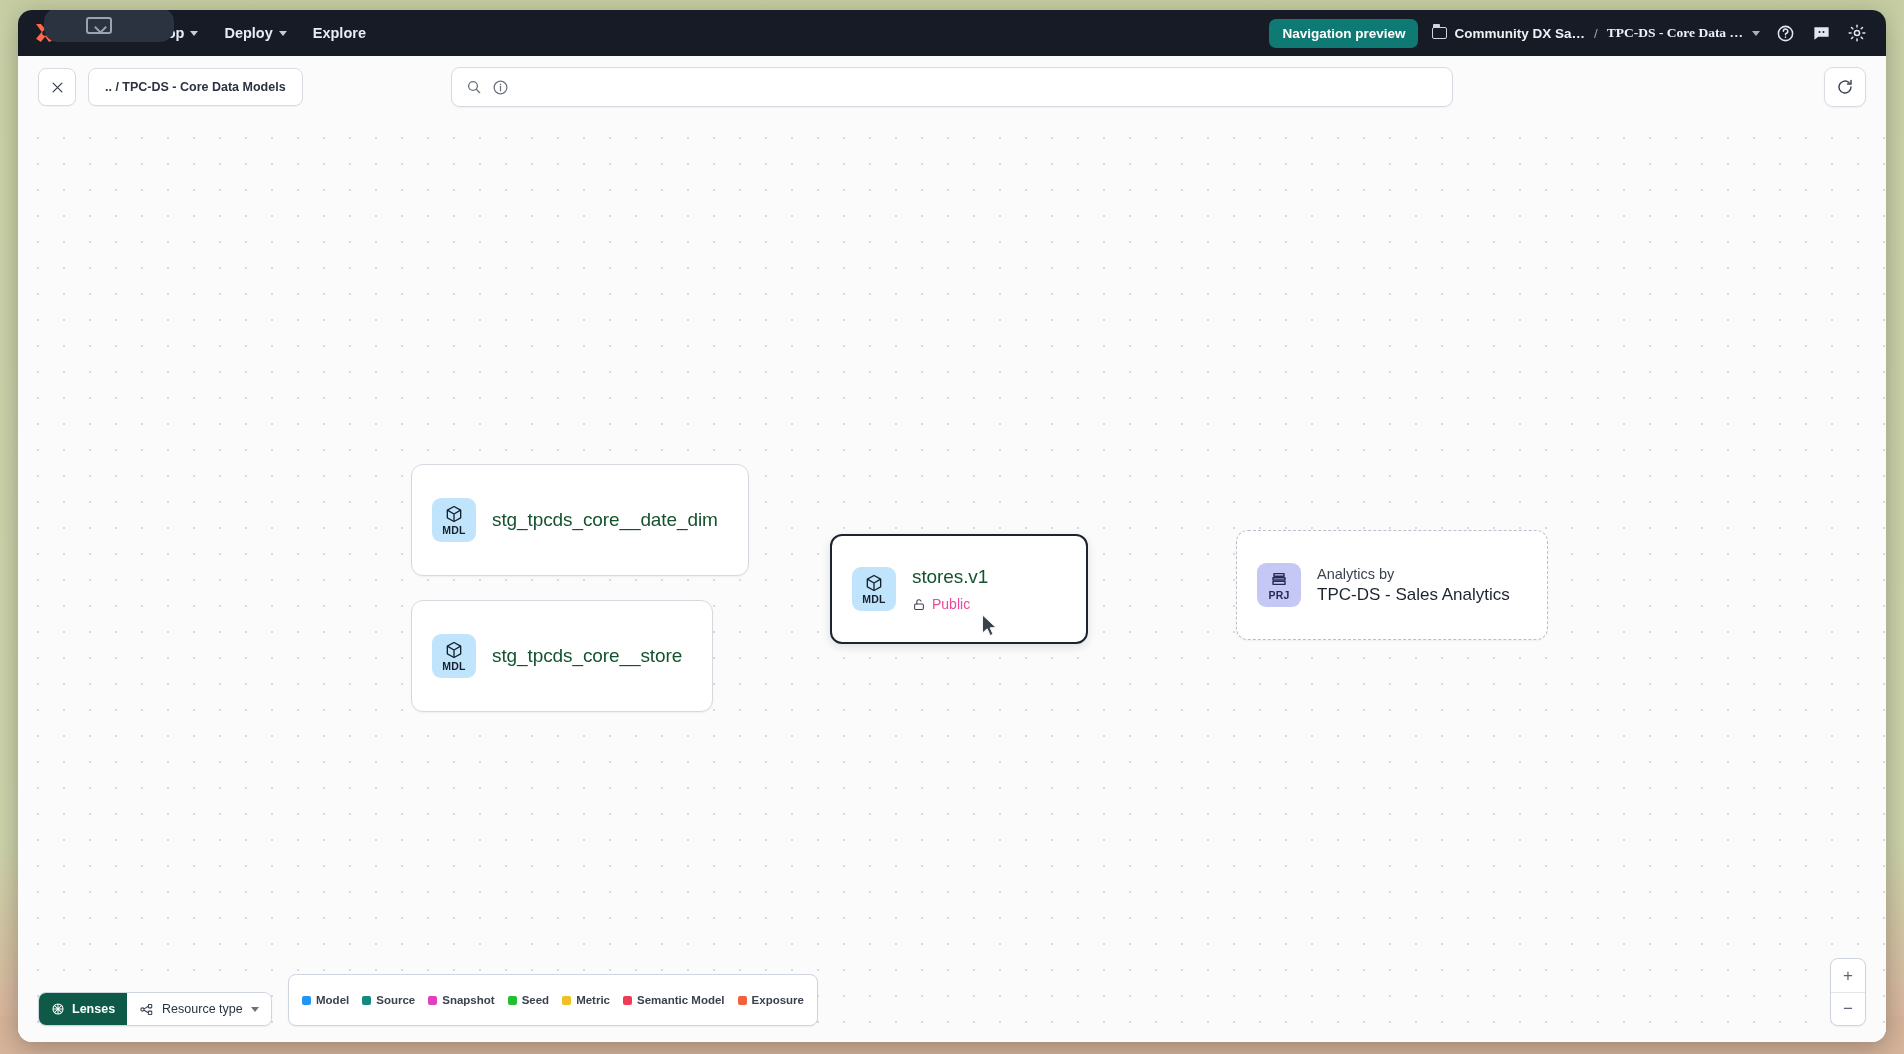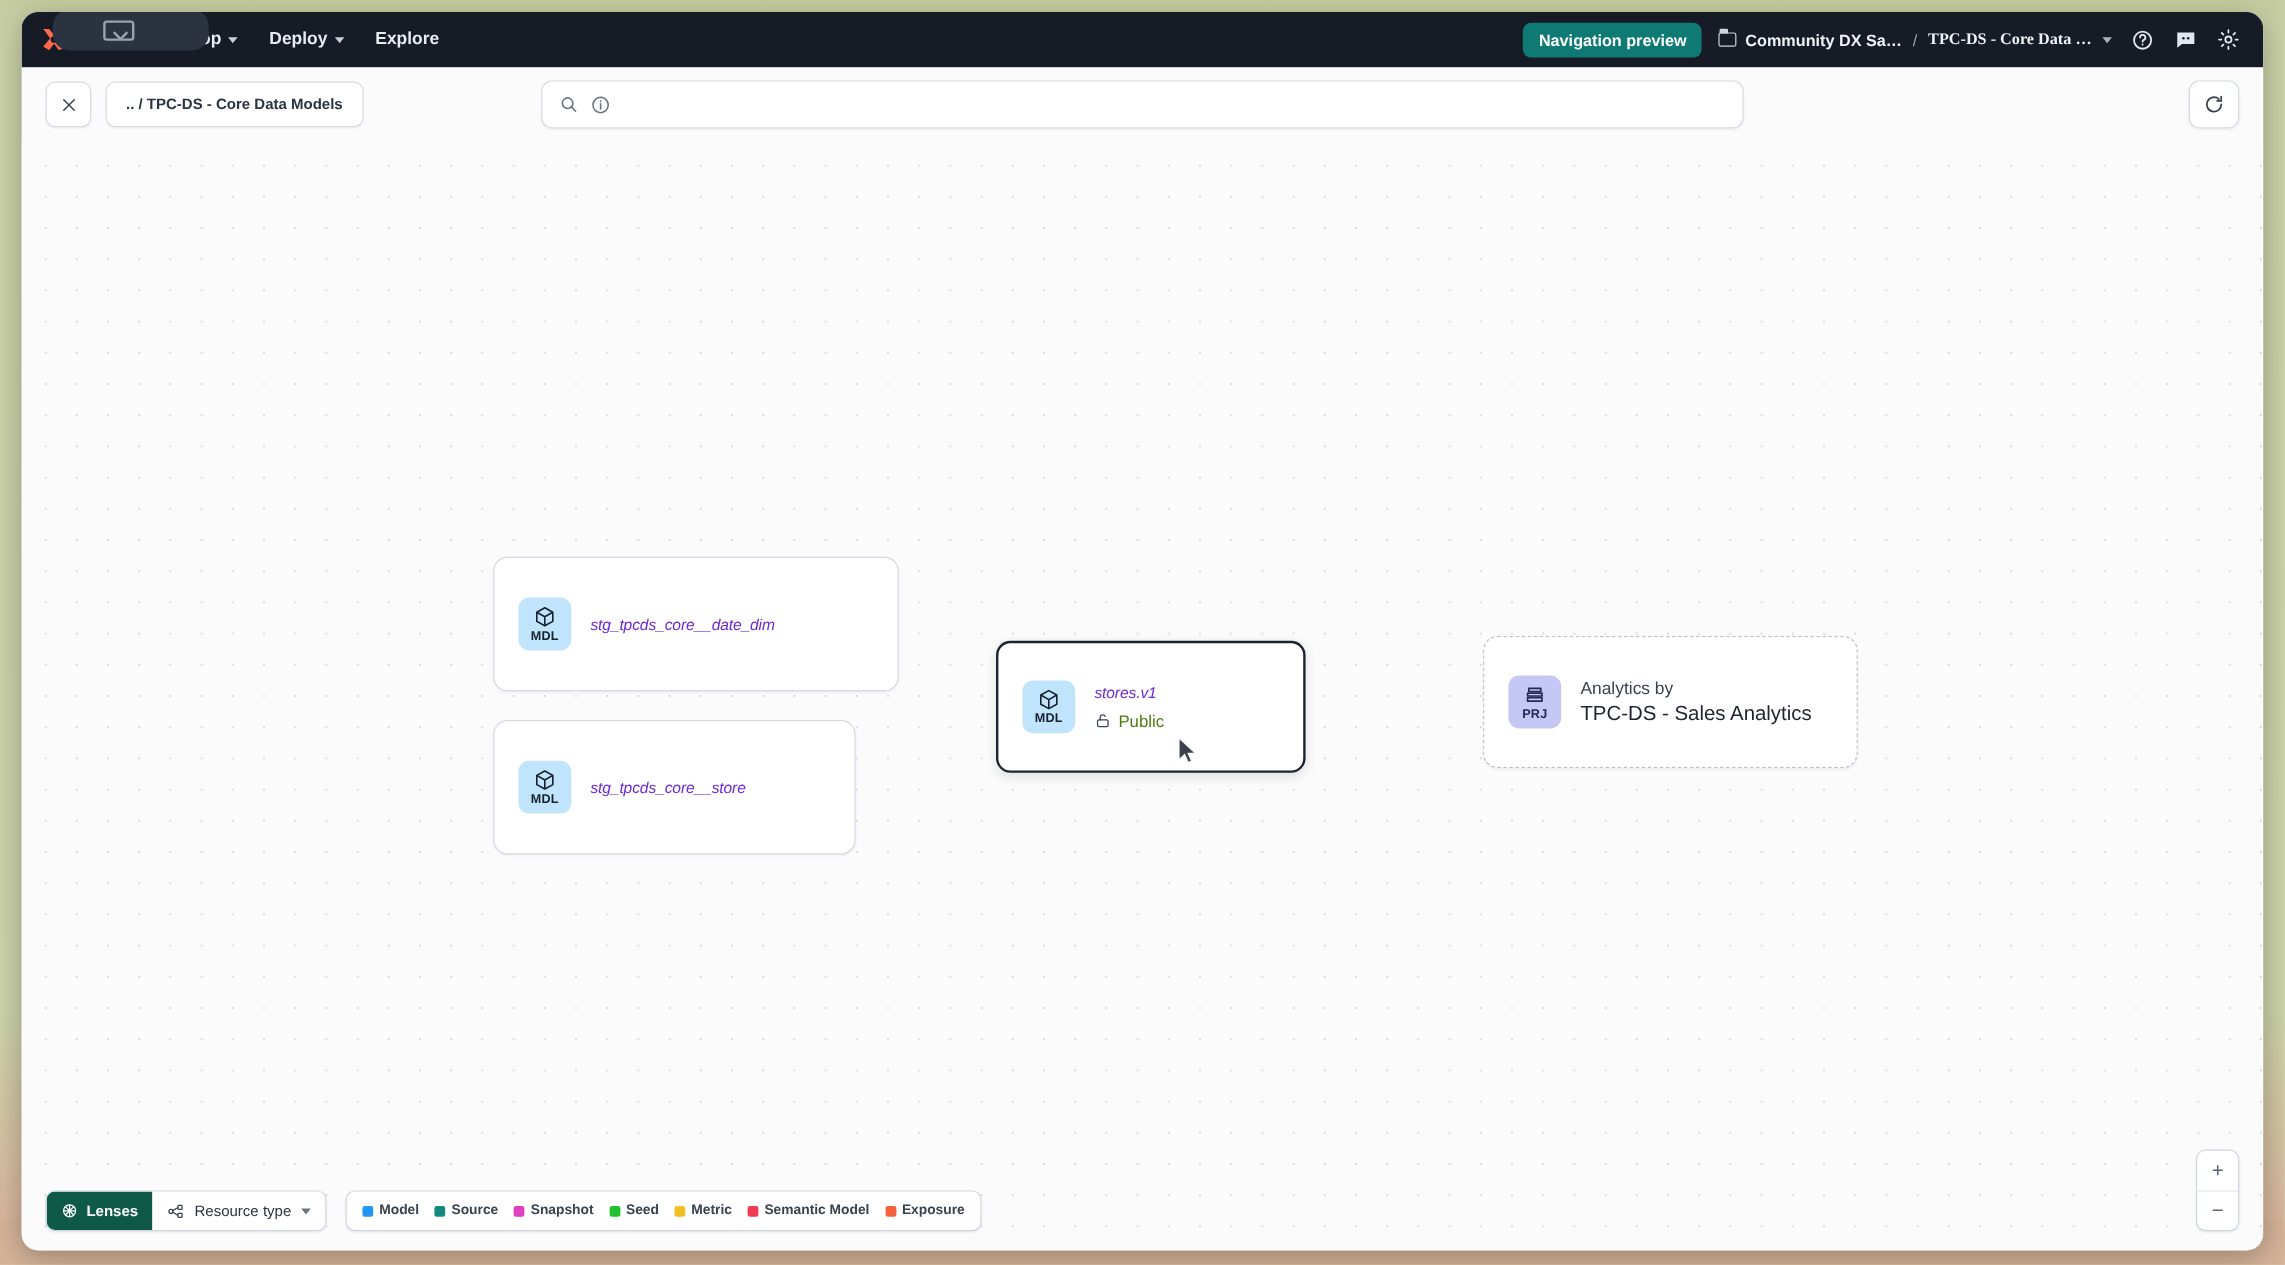--- a/index.html
+++ b/index.html
@@ -154,24 +154,24 @@
 
   .badge {
     width:44px;height:44px;border-radius:9px;
     display:flex;flex-direction:column;align-items:center;justify-content:center;
     gap:1px; flex:0 0 auto;
   }
   .badge.mdl { background:#bfe4fb; color:#17212e; }
   .badge.prj { background:#c5c7f5; color:#262b55; }
   .badge-label { font-size:10.5px; font-weight:700; letter-spacing:.2px; line-height:1; }
 
-  .node-title { font-size:13px; color:#6d28d9; font-weight:400; letter-spacing:-.1px;font-style:italic; }
+  .node-title { font-size:19px; color:#14532d; font-weight:400; letter-spacing:-.1px; }
   .node-sub {
     display:flex;align-items:center;gap:6px;
-    font-size:14px;color:#4d7c0f;margin-top:8px;
+    font-size:14px;color:#ec4899;margin-top:8px;
   }
   .node-kicker { font-size:14.5px;color:#3a424f; }
   .node-main { font-size:17px;color:#1d2430;margin-top:3px; }
 
   
   .lenses-group {
     position:absolute; left:20px; bottom:16px;
     height:34px; display:flex; align-items:stretch;
     border-radius:8px; overflow:hidden;
     border:1px solid #cfd5dd;
@@ -182,21 +182,21 @@
   .lenses-btn {
     background:#0f5948;color:#fff;font-size:12.5px;font-weight:700;
     display:flex;align-items:center;gap:7px;padding:0 12px;cursor:pointer;
   }
   .restype-btn {
     background:#fff;color:#2b3240;font-size:12.5px;font-weight:400;
     display:flex;align-items:center;gap:8px;padding:0 12px;cursor:pointer;
   }
   .legend {
     position:absolute; left:270px; bottom:16px;
-    height:34px; display:flex;align-items:center;gap:13px;
+    height:52px; display:flex;align-items:center;gap:13px;
     background:#fff;border:1px solid #cfd5dd;border-radius:8px;
     padding:0 13px;
     box-shadow:0 1px 2px rgba(16,24,40,.06);
     z-index:4;
   }
   .legend-item { display:flex;align-items:center;gap:5px;font-size:11.5px;color:#3a424f;font-weight:700; }
   .swatch { width:9px;height:9px;border-radius:2px;display:inline-block; }
 
   .zoom-ctl {
     position:absolute; right:20px; bottom:16px;

